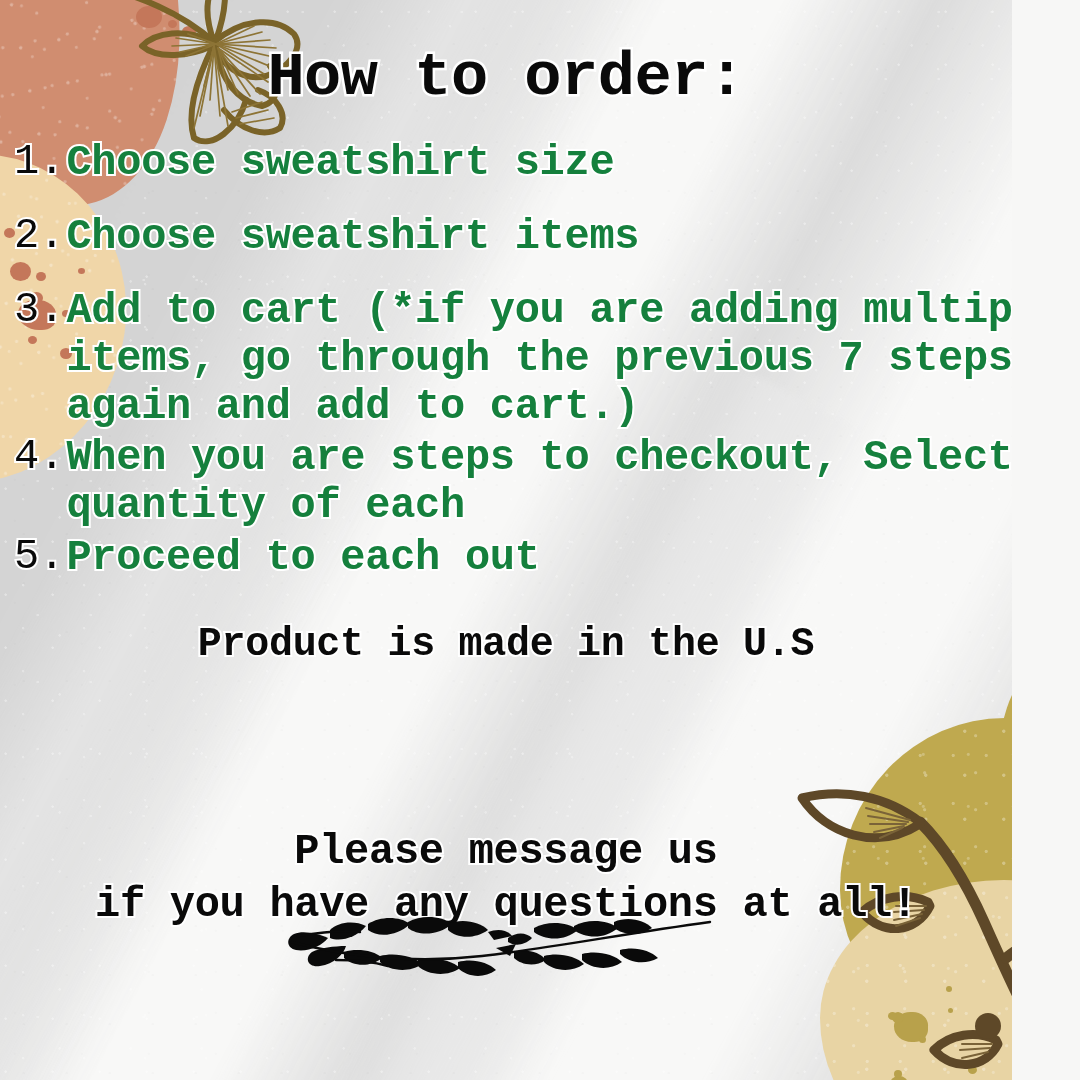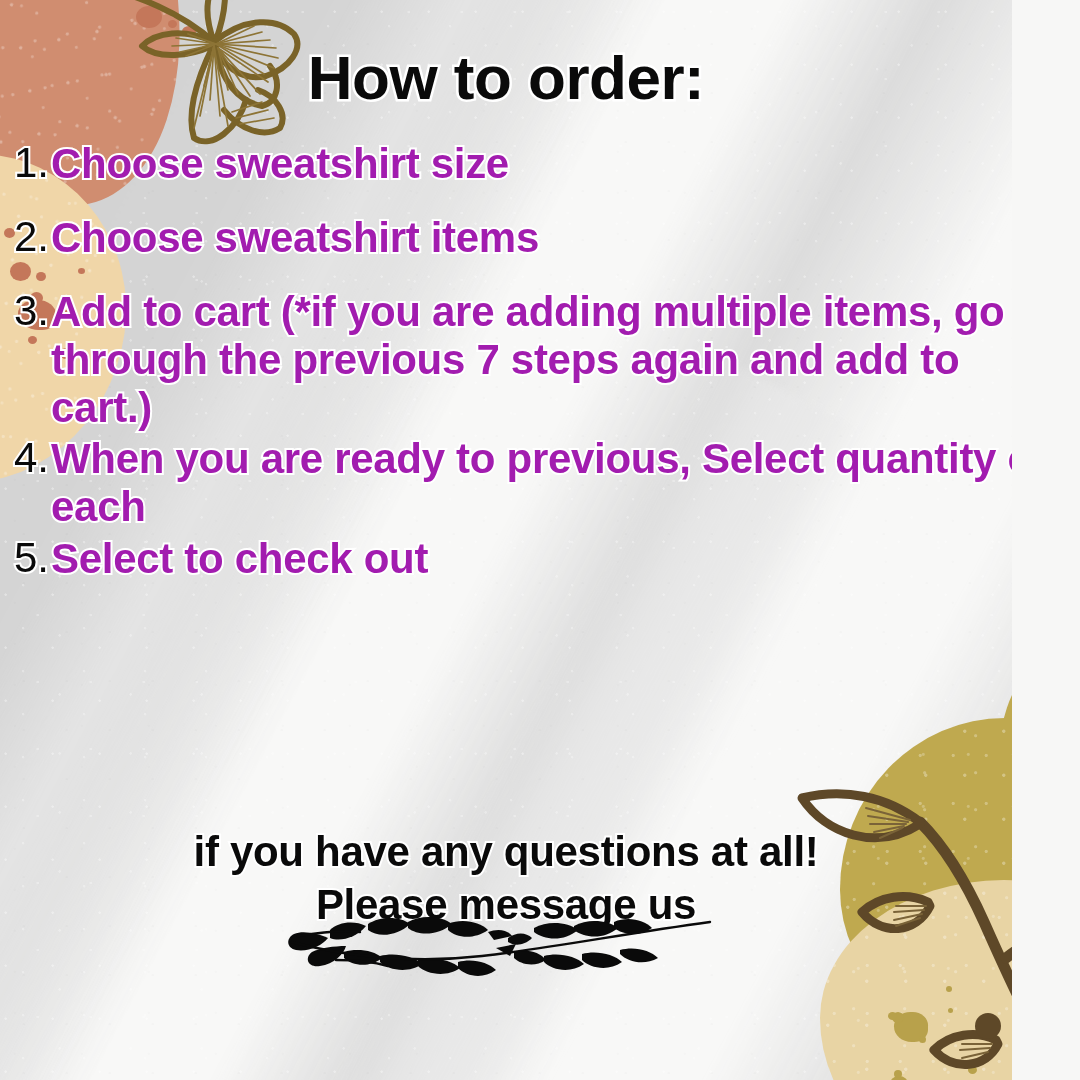--- a/index.html
+++ b/index.html
@@ -7,20 +7,21 @@
     width:1080px;height:1080px;
     font-family:"Liberation Sans", sans-serif;
     background:#f7f7f6;
     overflow:hidden;
   }
   #canvas{
     position:relative;
     width:1012px;height:1080px;
     overflow:hidden;
     background:#f8f8f7;
+    font-family:Liberation Mono, monospace;
   }
 
   
   .bg-layer{position:absolute;inset:0;}
 
   .band{
     position:absolute;
     transform-origin:center;
   }
   
@@ -165,21 +166,21 @@
     -webkit-text-stroke:4px #ffffff;
     paint-order:stroke fill;
     margin-right:2px;
   }
   .step-text{
     flex:1 1 auto;
     font-size:42px;
     font-weight:bold;
     line-height:1.14;
     letter-spacing:-.3px;
-    color:#a21caf;
+    color:#15803d;
     -webkit-text-stroke:4px #ffffff;
     paint-order:stroke fill;
   }
 
   .info{
     position:absolute;
     left:0; right:0; top:622px;
     text-align:center;
   }
   .info-line{
@@ -363,34 +364,35 @@
     <li class="step">
       <span class="step-num">2.</span>
       <span class="step-text">Choose sweatshirt items</span>
     </li>
     <li class="step tight">
       <span class="step-num">3.</span>
       <span class="step-text">Add to cart (*if you are adding multiple items, go through the previous 7 steps again and add to cart.)</span>
     </li>
     <li class="step tight">
       <span class="step-num">4.</span>
-      <span class="step-text">When you are ready to previous, Select quantity of each</span>
+      <span class="step-text">When you are steps to checkout, Select quantity of each</span>
     </li>
     <li class="step tight">
       <span class="step-num">5.</span>
-      <span class="step-text">Select to check out</span>
+      <span class="step-text">Proceed to each out</span>
     </li>
   </ol>
 
   <div class="info">
+    <div class="info-line">Product is made in the U.S</div>
   </div>
 
   <div class="closing">
+    <div class="closing-line">Please message us</div>
     <div class="closing-line">if you have any questions at all!</div>
-    <div class="closing-line">Please message us</div>
   </div>
 
   <svg class="flourish" viewBox="0 0 430 72">
     <g fill="#0a0a0a" stroke="none">
       <path d="M12 22 C 4 26, 4 36, 14 38 C 26 40, 40 34, 46 26 C 36 22, 22 18, 12 22 Z"></path>
       <path d="M30 40 C 22 46, 26 56, 38 54 C 52 52, 62 42, 64 34 C 52 34, 38 36, 30 40 Z"></path>
       <path d="M48 18 C 56 10, 72 8, 84 14 C 74 26, 58 30, 48 26 Z"></path>
       <path d="M62 40 C 74 36, 92 38, 100 46 C 88 56, 70 54, 62 46 Z"></path>
       <path d="M86 12 C 98 4, 118 4, 128 12 C 116 24, 96 26, 86 18 Z"></path>
       <path d="M98 44 C 112 40, 132 44, 140 52 C 126 62, 106 58, 98 50 Z"></path>

